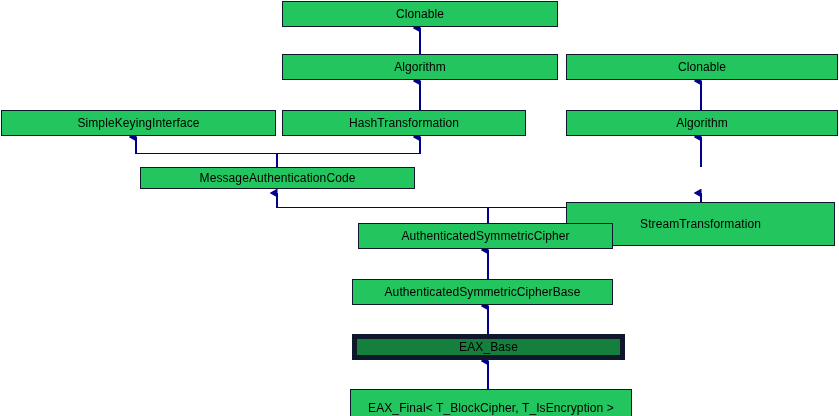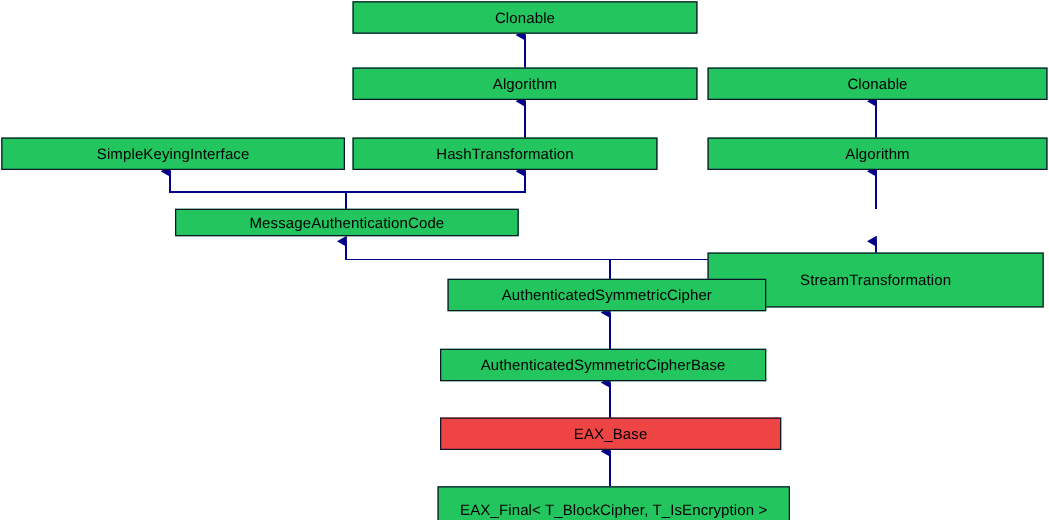--- a/index.html
+++ b/index.html
@@ -25,22 +25,22 @@
     font-size:12px;
     line-height:1;
     display:flex;
     align-items:center;
     justify-content:center;
     text-align:center;
     white-space:nowrap;
     letter-spacing:0.1px;
   }
   .node.focus{
-    background:#ef4444;
-    border:1px solid #0f172a;
+    background:#15803d;
+    border:5px solid #0f172a;
   }
   .edge-layer{
     position:absolute;
     left:0;top:0;
     width:839px;height:416px;
     pointer-events:none;
   }
 </style>
 </head>
 <body>

